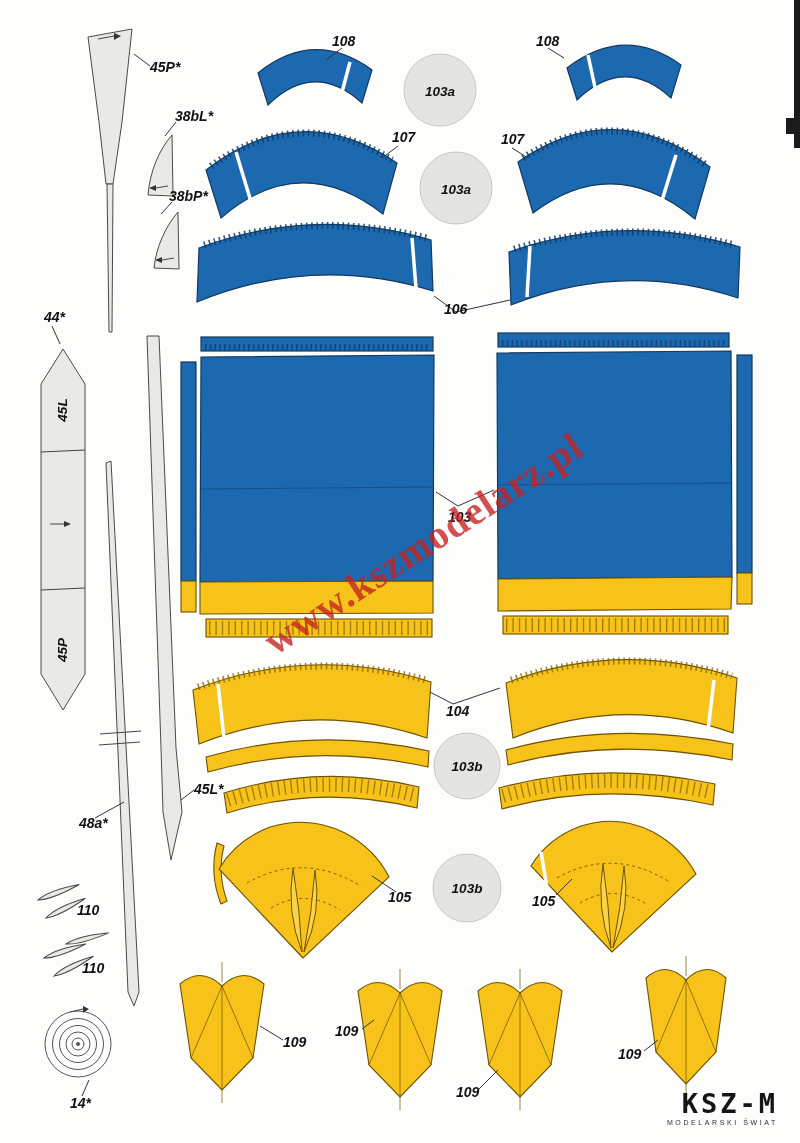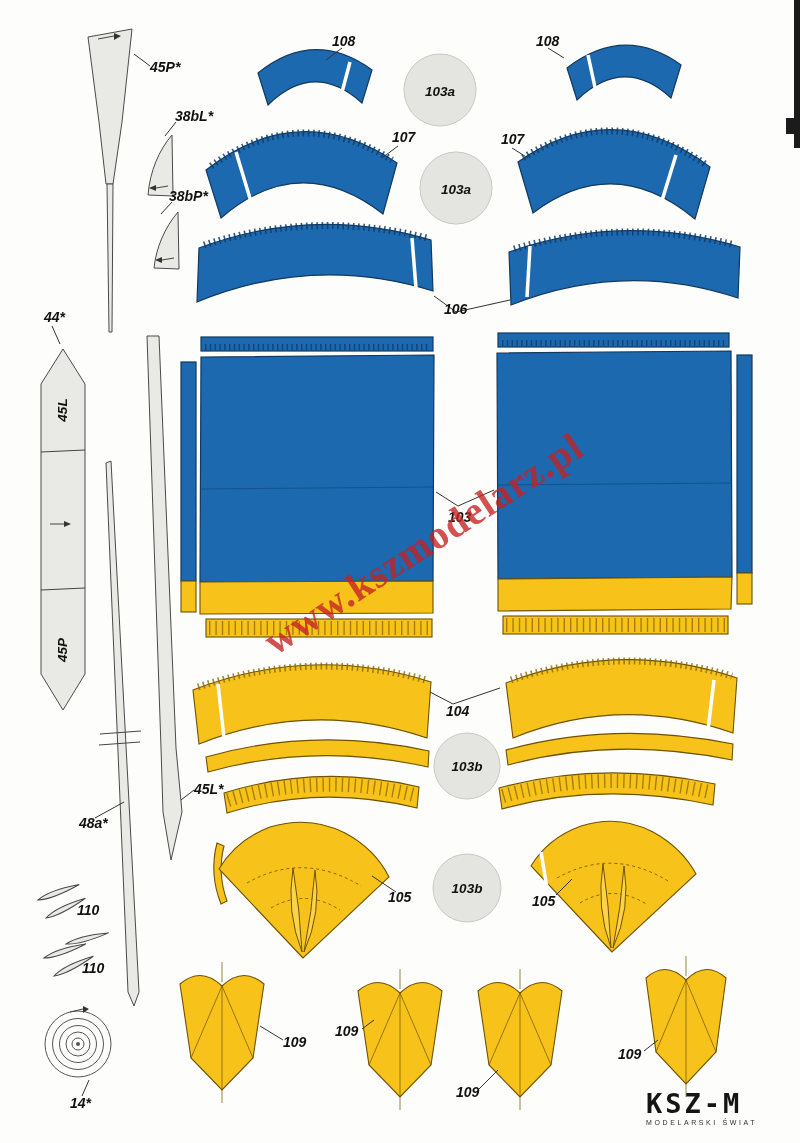--- a/index.html
+++ b/index.html
@@ -33,21 +33,21 @@
   .lbl-mid{font:italic 700 13.5px "Liberation Sans",sans-serif;fill:#111;text-anchor:middle;}
   
   .watermark{
     position:absolute;left:268px;top:622px;height:46px;line-height:46px;
     transform:rotate(-33deg);transform-origin:left center;
     font-family:"Liberation Serif",serif;font-weight:600;font-size:40px;
     letter-spacing:1px;color:var(--watermark,#c52222);opacity:.78;white-space:nowrap;
     pointer-events:none;
   }
   
-  .logo{position:absolute;left:646px;top:1090px;width:132px;text-align:left;color:#151515;}
+  .logo{position:absolute;left:646px;top:1090px;width:132px;text-align:right;color:#151515;}
   .logo-title{
     font-family:"DejaVu Sans Mono",monospace;font-weight:700;font-size:27px;
     letter-spacing:3px;line-height:28px;
   }
   .logo-sub{
     font-family:"Liberation Sans",sans-serif;font-size:7px;letter-spacing:2.6px;
     color:#2e2e2e;margin-top:1px;
   }
 </style>
 </head>

